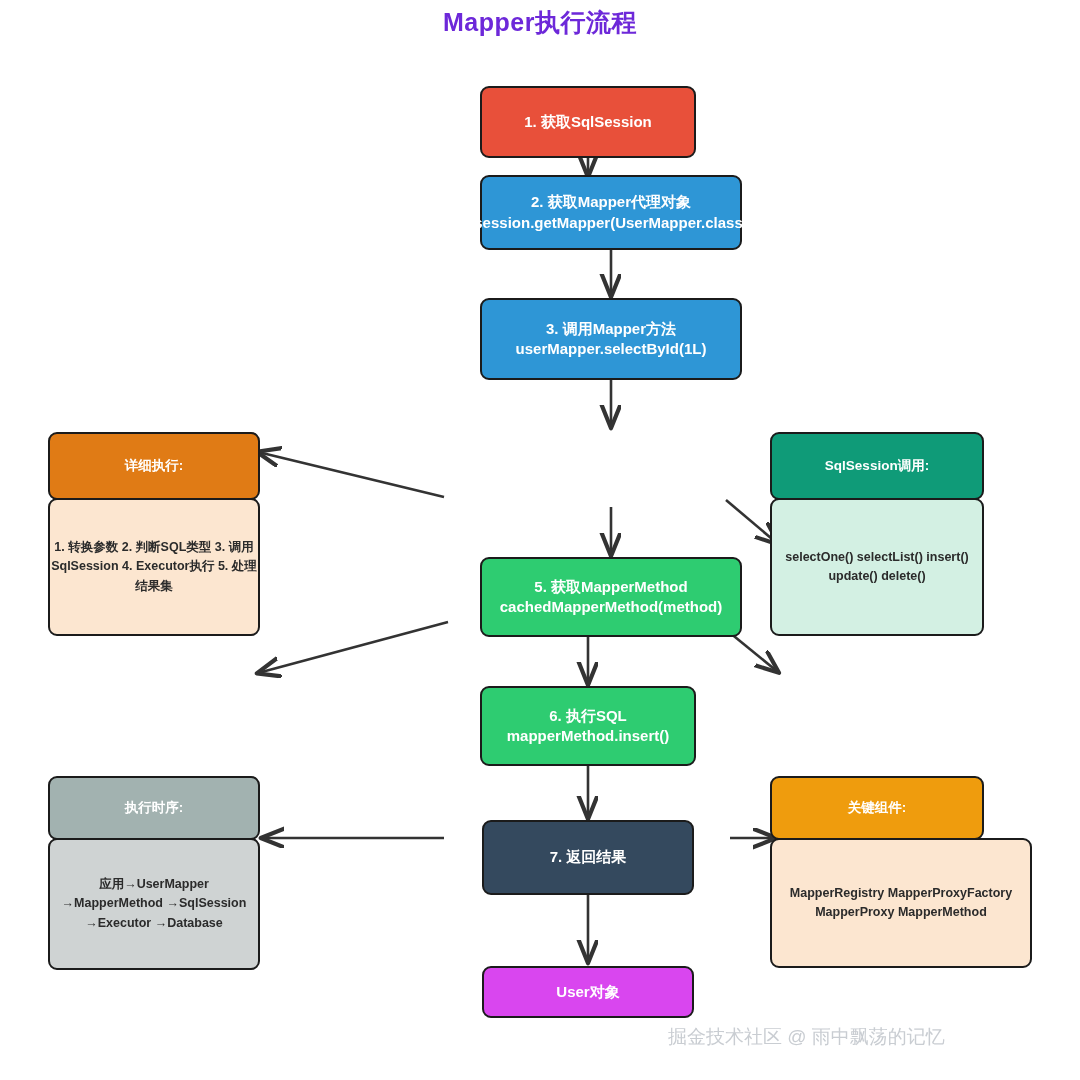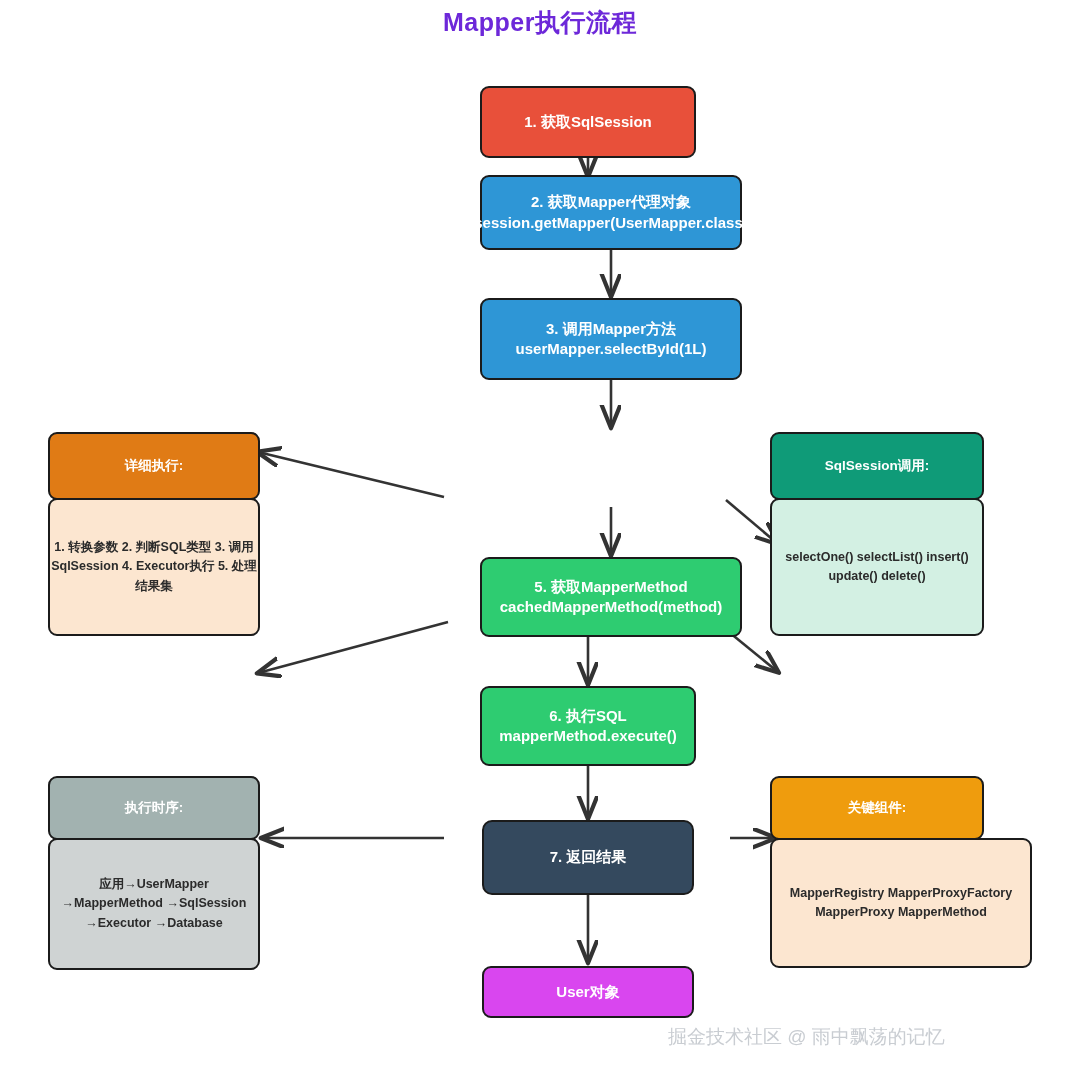--- a/index.html
+++ b/index.html
@@ -151,25 +151,25 @@
   <div class="node" style="left:480px; top:557px; width:262px; height:80px; background:#2ecc71;text-align:center;">
     <div>
       <span class="ln">5. 获取MapperMethod</span>
       <span class="ln">cachedMapperMethod(method)</span>
     </div>
   </div>
 
   <div class="node" style="left:480px; top:686px; width:216px; height:80px; background:#2ecc71;">
     <div>
       <span class="ln">6. 执行SQL</span>
-      <span class="ln">mapperMethod.execute()</span>
-    </div>
-  </div>
-
-  <div class="node" style="left:482px; top:820px; width:212px; height:75px; background:#34495e;border-radius:10px;">
+      <span class="ln">mapperMethod.insert()</span>
+    </div>
+  </div>
+
+  <div class="node" style="left:482px; top:820px; width:212px; height:75px; background:#34495e;">
     <div>
       <span class="ln">7. 返回结果</span>
     </div>
   </div>
 
   <div class="node" style="left:482px; top:966px; width:212px; height:52px; background:#d946ef;text-align:right;">
     <div>
       <span class="ln">User对象</span>
     </div>
   </div>

